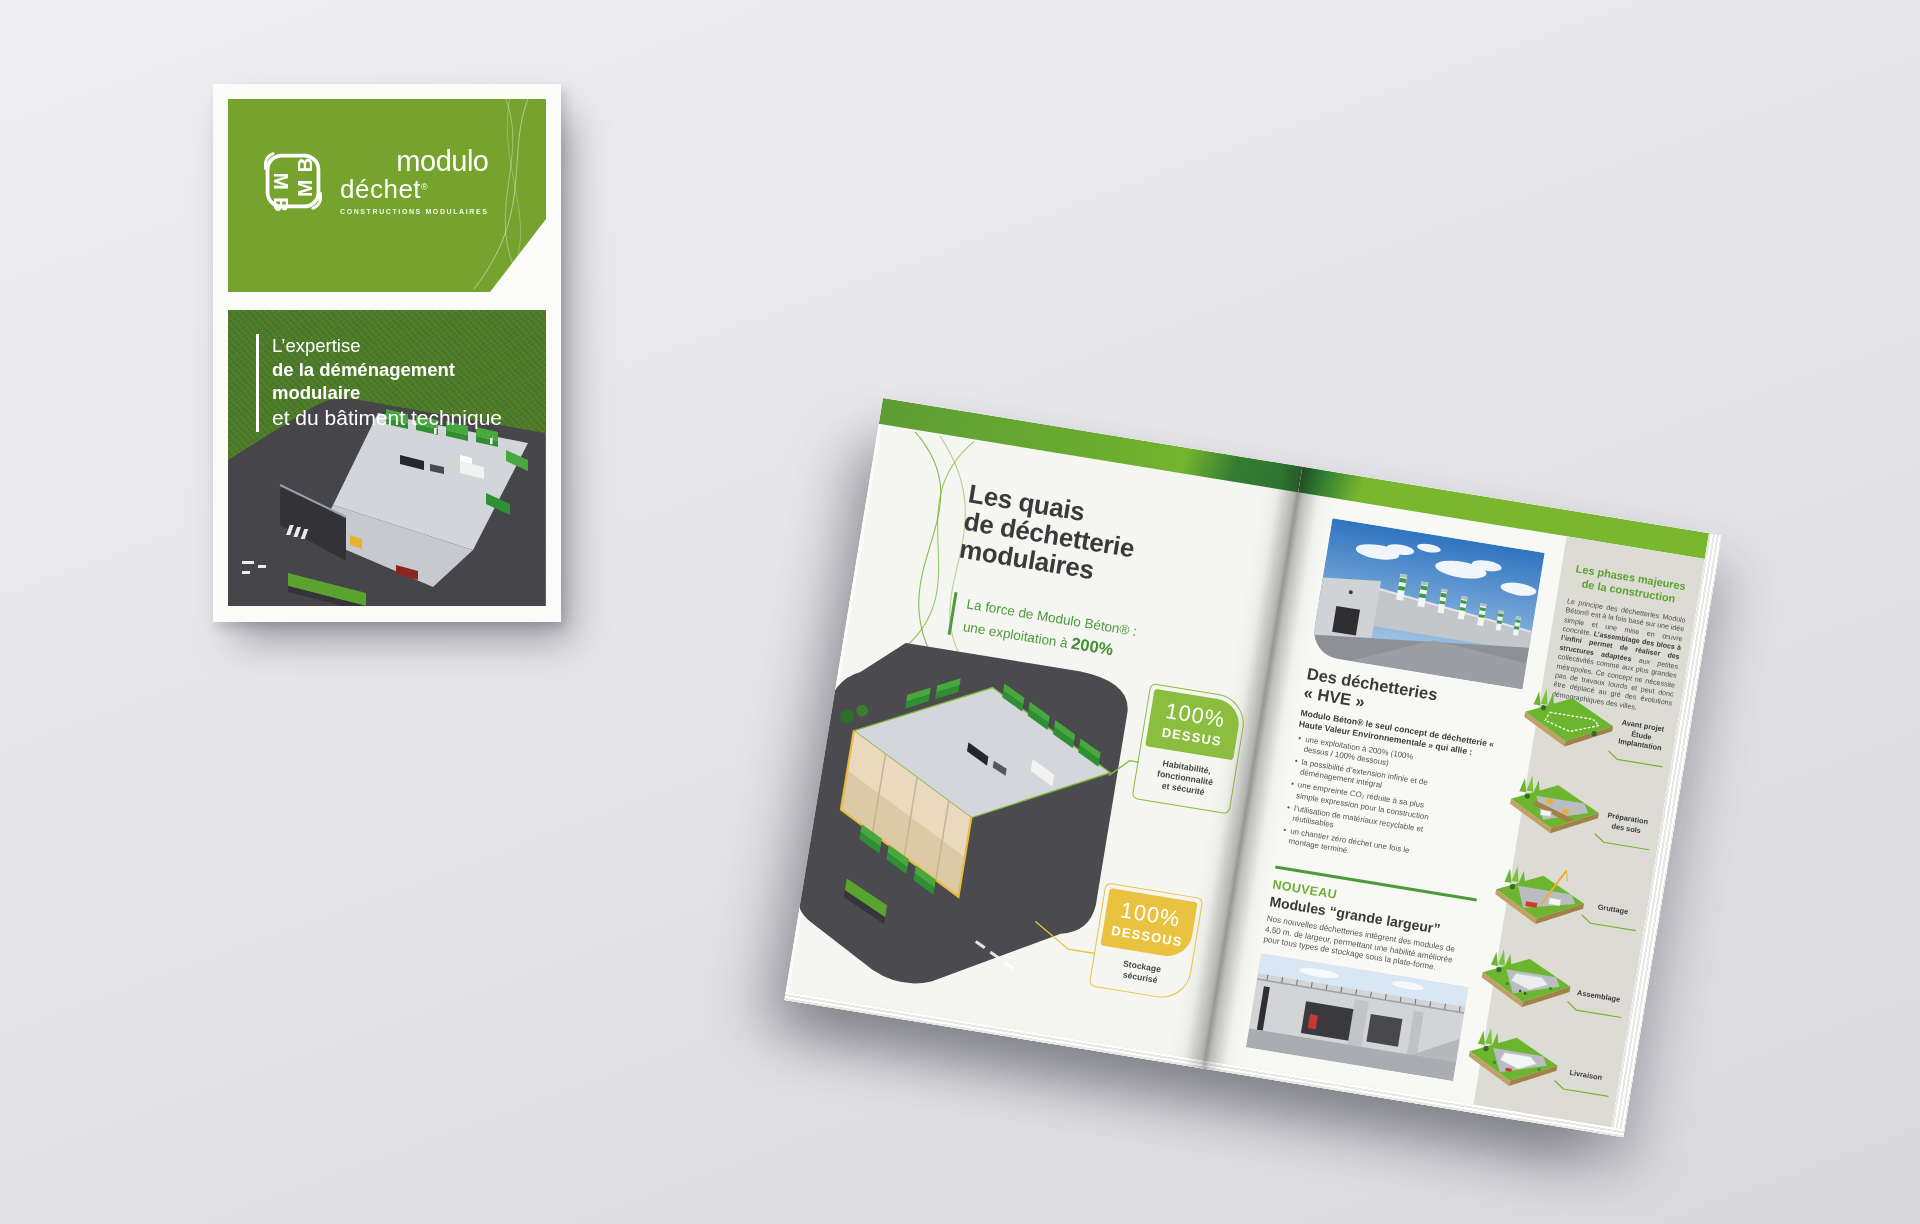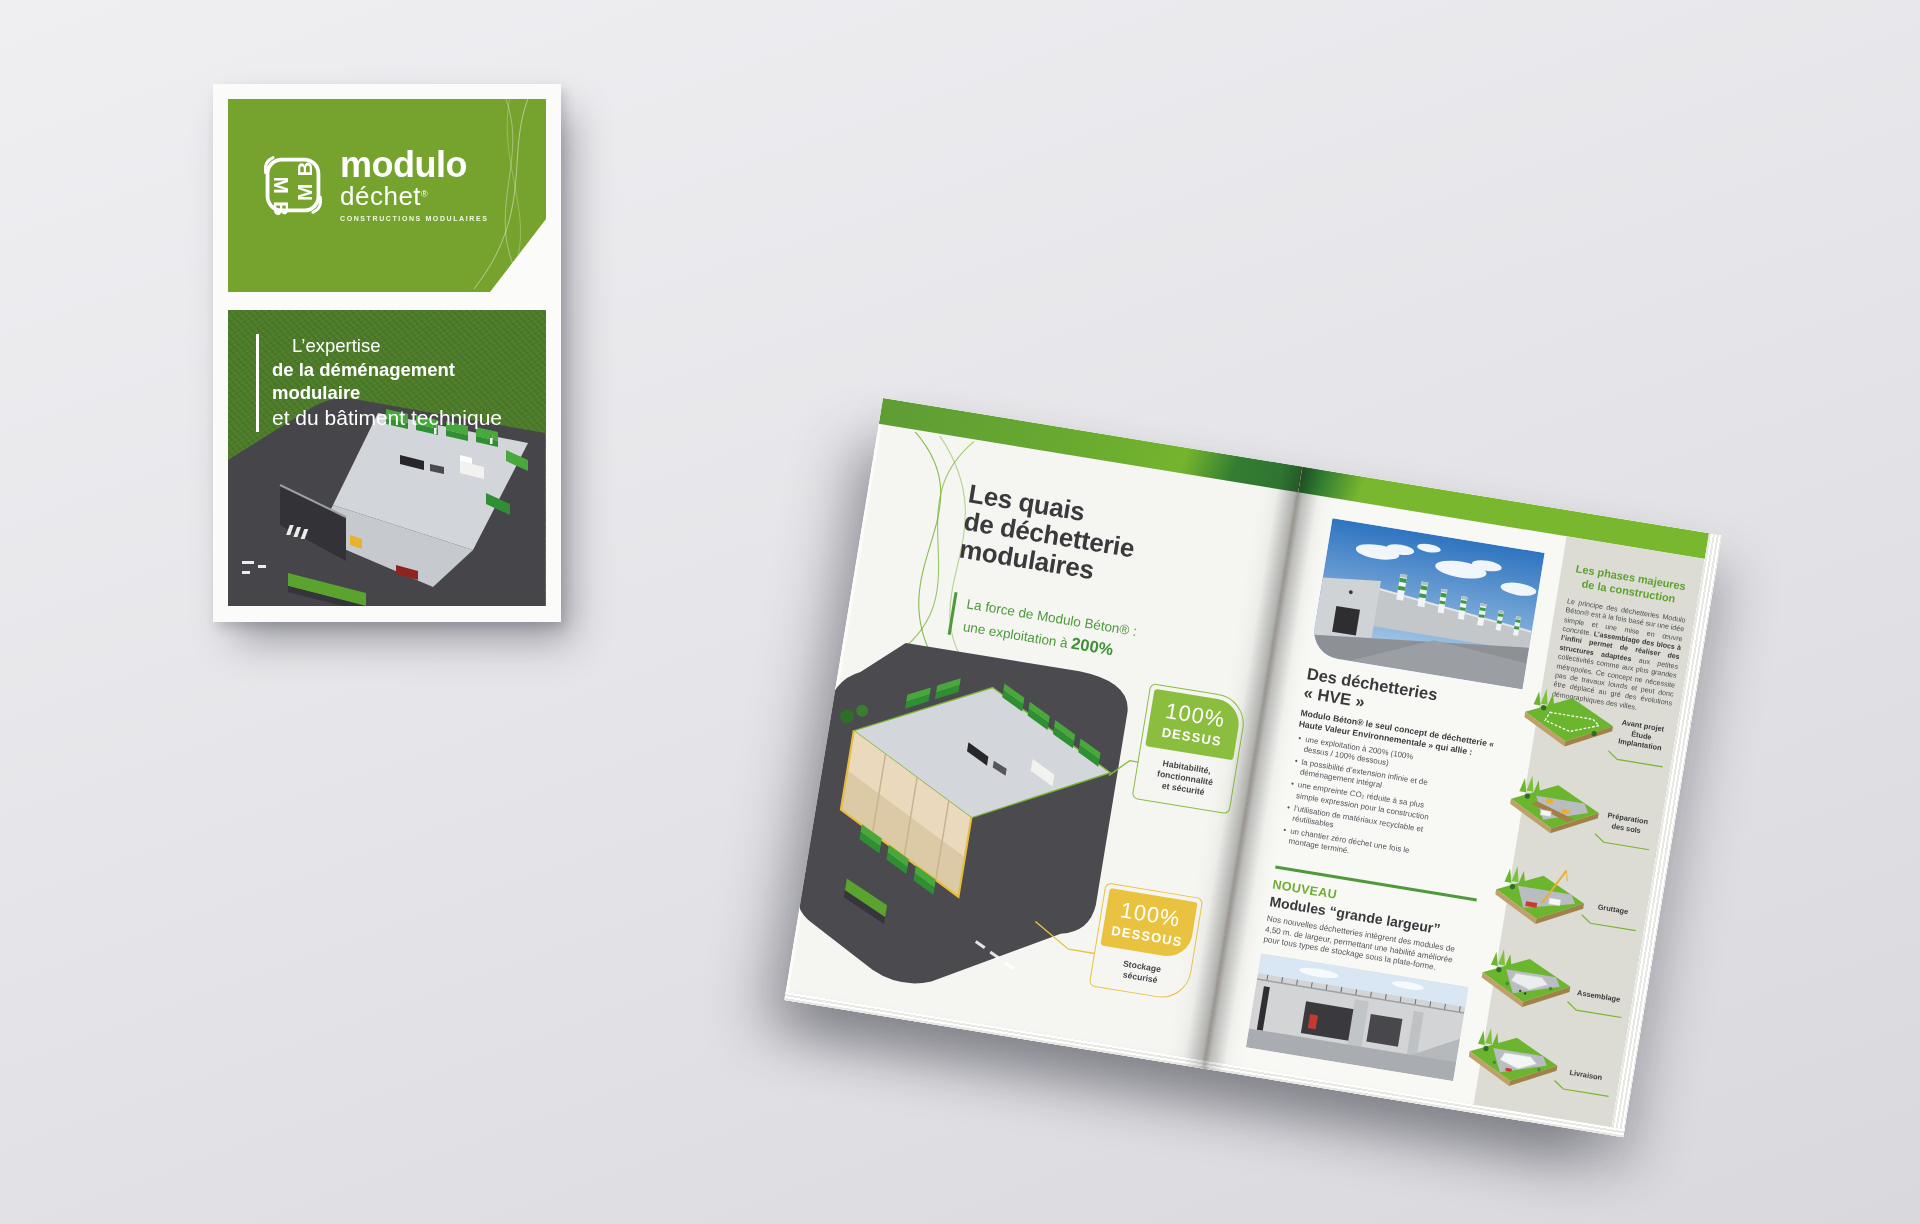--- a/index.html
+++ b/index.html
@@ -18,38 +18,38 @@
     box-shadow:16px 24px 38px -6px rgba(50,50,62,.42), 4px 6px 10px rgba(50,50,62,.18);
   }
   .cover-print{position:absolute;left:15px;top:15px;right:15px;bottom:15px;}
   .cover-green{
     position:relative;height:193px;background:#76a32e;overflow:hidden;
   }
   .cover-curves{position:absolute;right:-8px;top:-20px;}
   .cover-logo{position:absolute;left:32px;top:48px;display:flex;align-items:center;}
   .logo-mark{width:66px;height:66px;margin-right:14px;}
   .logo-text{color:#fff;line-height:1;}
-  .logo-w1{font-size:36px;font-weight:700;letter-spacing:-.5px;}
+  .logo-w1{font-size:29px;font-weight:400;letter-spacing:-.5px;text-align:right;}
   .logo-w2{font-size:26px;font-weight:300;letter-spacing:.5px;}
   .logo-reg{font-size:9px;vertical-align:8px;}
   .logo-tag{font-size:7px;font-weight:700;letter-spacing:1.6px;margin-top:6px;color:#f2f7e6;}
   .cover-notch{
     position:absolute;right:0;top:120px;width:56px;height:73px;background:#fbfbf9;
     clip-path:polygon(100% 0, 100% 100%, 0 100%);
   }
   .cover-gap{height:18px;background:#fbfbf9;}
   .cover-photo{
     position:relative;height:296px;overflow:hidden;
     background:#4e7d2a;
     background-image:
       repeating-linear-gradient(47deg, rgba(0,0,0,.07) 0 2px, rgba(0,0,0,0) 2px 5px),
       repeating-linear-gradient(-33deg, rgba(255,255,255,.04) 0 1px, rgba(0,0,0,0) 1px 4px);
   }
   .cover-title{position:absolute;left:28px;top:24px;border-left:3px solid #fff;padding-left:13px;color:#fff;line-height:1.28;}
-  .ct1{font-size:18.5px;font-weight:300;margin-left:20px;}
+  .ct1{font-size:18.5px;font-weight:300;}
   .ct2{font-size:18.5px;font-weight:800;}
   .ct3{font-size:21px;font-weight:300;}
   .cover-illu{position:absolute;left:0;bottom:-4px;}
 
   
   .spread{
     position:absolute;left:883px;top:398px;width:850px;height:610px;
     transform:rotate(9.3deg);transform-origin:0 0;
     box-shadow:-30px 40px 55px -8px rgba(55,55,66,.38), 18px 30px 50px rgba(55,55,66,.28);
     background:#f6f6f3;

